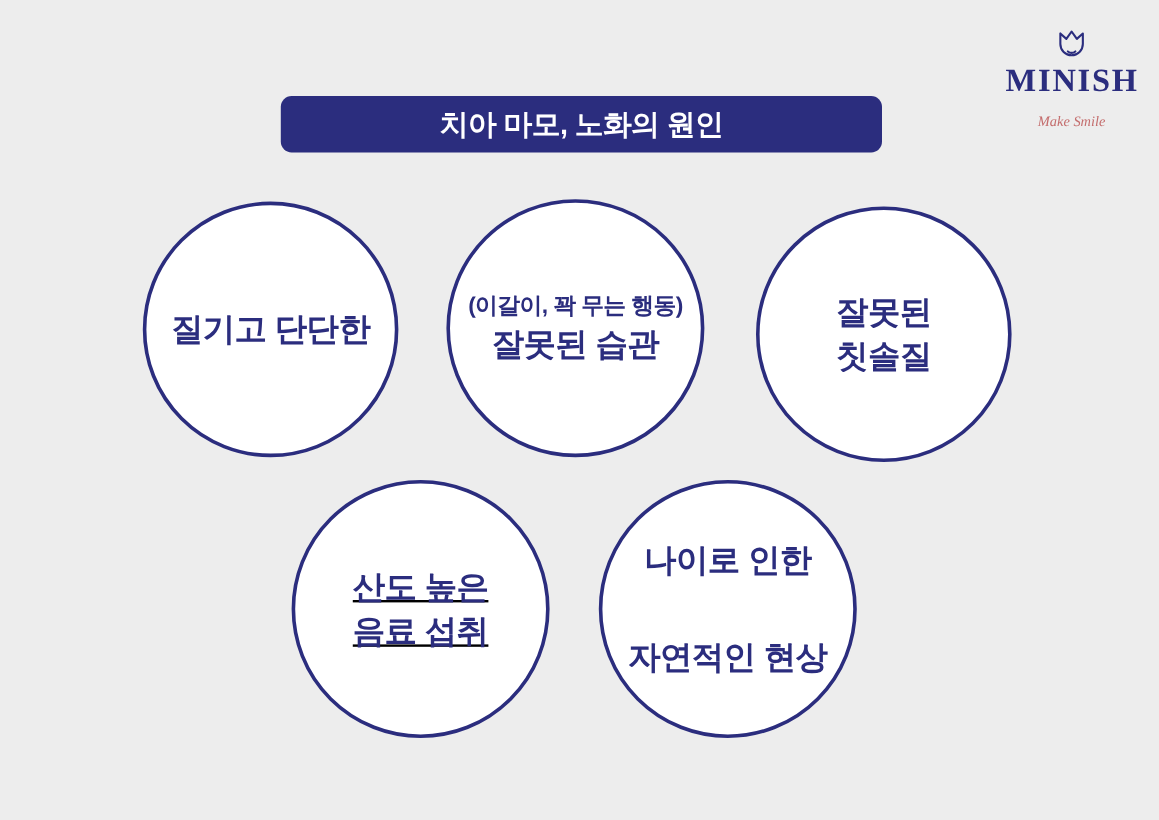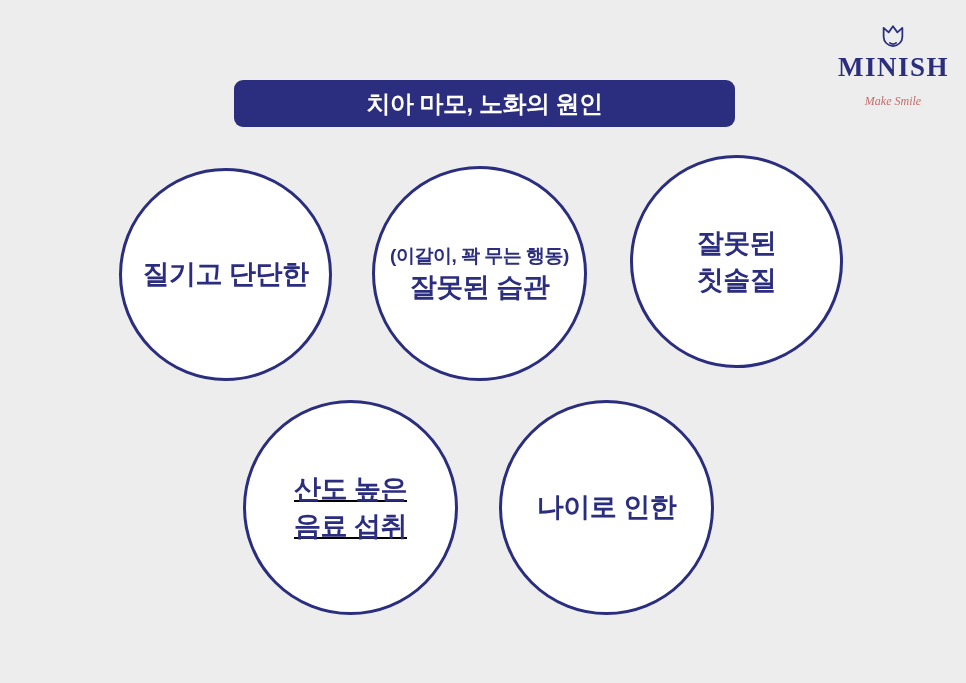--- a/index.html
+++ b/index.html
@@ -88,21 +88,21 @@
     font-weight: 700;
     line-height: 1.35;
     letter-spacing: -0.5px;
   }
   .circle .line.sub {
     font-size: 19px;
     line-height: 1.45;
   }
   .circle-1 { left: 119px; top: 168px; width: 213px; height: 213px; }
   .circle-2 { left: 372px; top: 166px; width: 215px; height: 215px; }
-  .circle-3 { left: 630px; top: 155px; width: 213px; height: 213px; text-align: center; }
+  .circle-3 { left: 630px; top: 172px; width: 213px; height: 213px; text-align: center; }
   .circle-4 { left: 243px; top: 400px; width: 215px; height: 215px; text-decoration: underline; }
   .circle-5 { left: 499px; top: 400px; width: 215px; height: 215px; gap: 44px; }
 </style>
 </head>
 <body>
 
 <div class="slide">
 
   <div class="logo">
     <svg class="logo-icon" width="30" height="28" viewBox="0 0 24 22" fill="none" stroke="#2b2d7e" stroke-width="1.4" stroke-linejoin="round">
@@ -131,15 +131,16 @@
     <span class="line">칫솔질</span>
   </div>
 
   <div class="circle circle-4">
     <span class="line">산도 높은</span>
     <span class="line">음료 섭취</span>
   </div>
 
   <div class="circle circle-5">
     <span class="line">나이로 인한</span>
+    <span class="line">자연적인 현상</span>
   </div>
 
 </div>
 
 </body></html>

